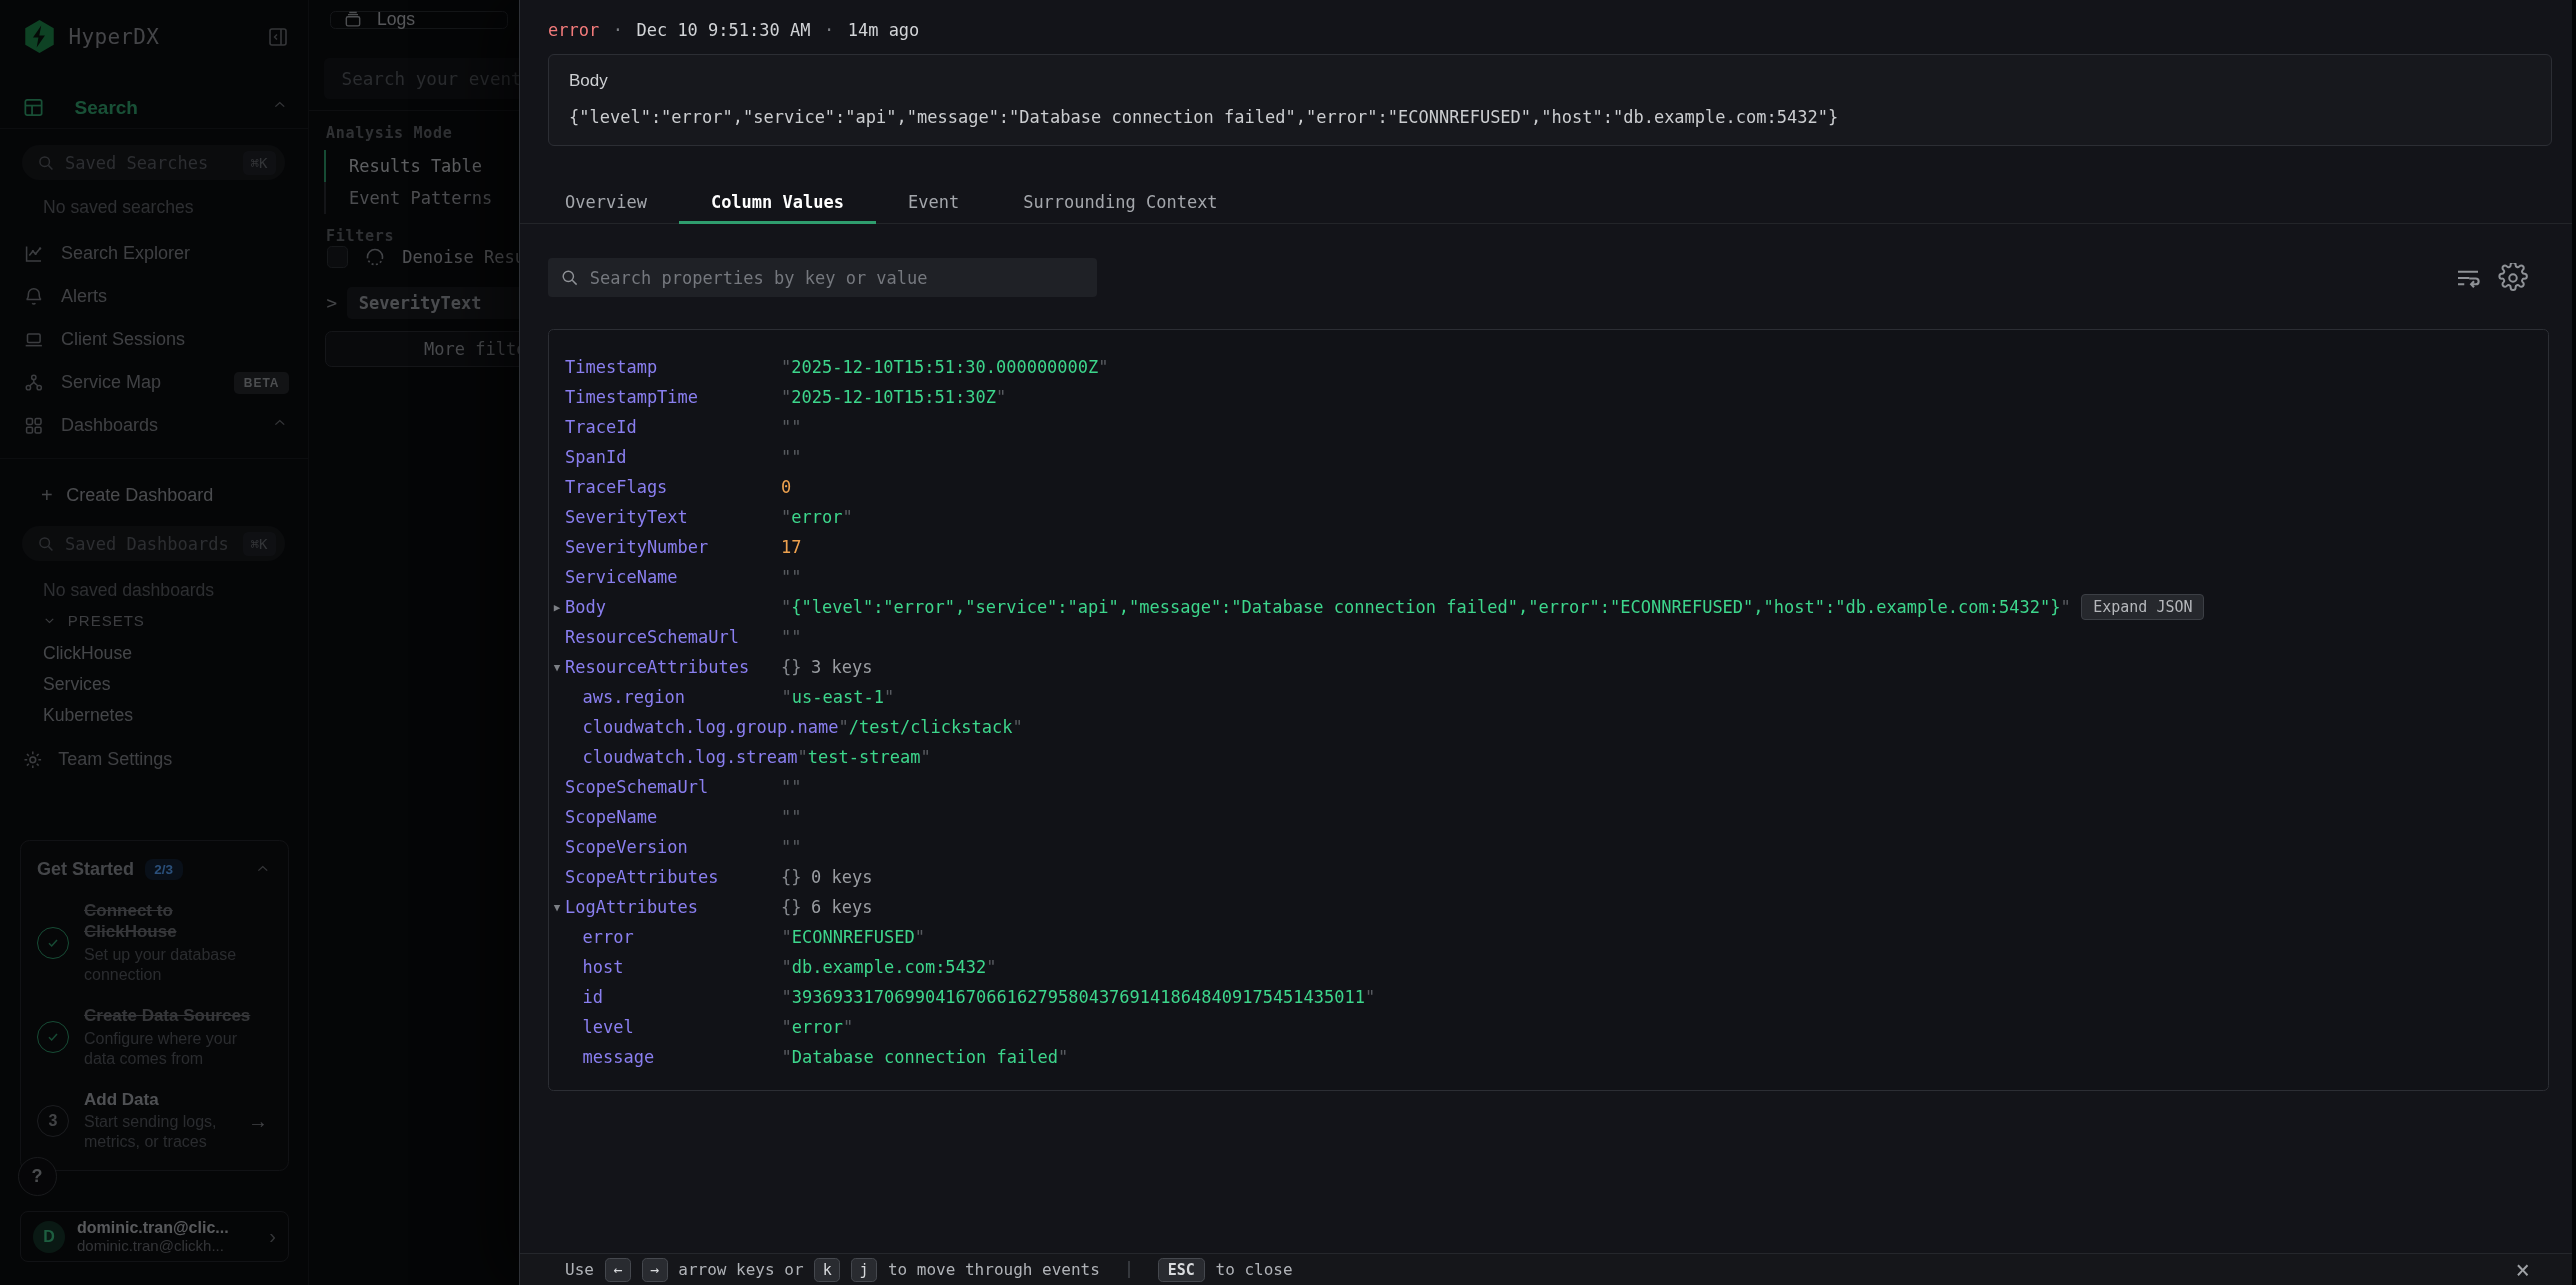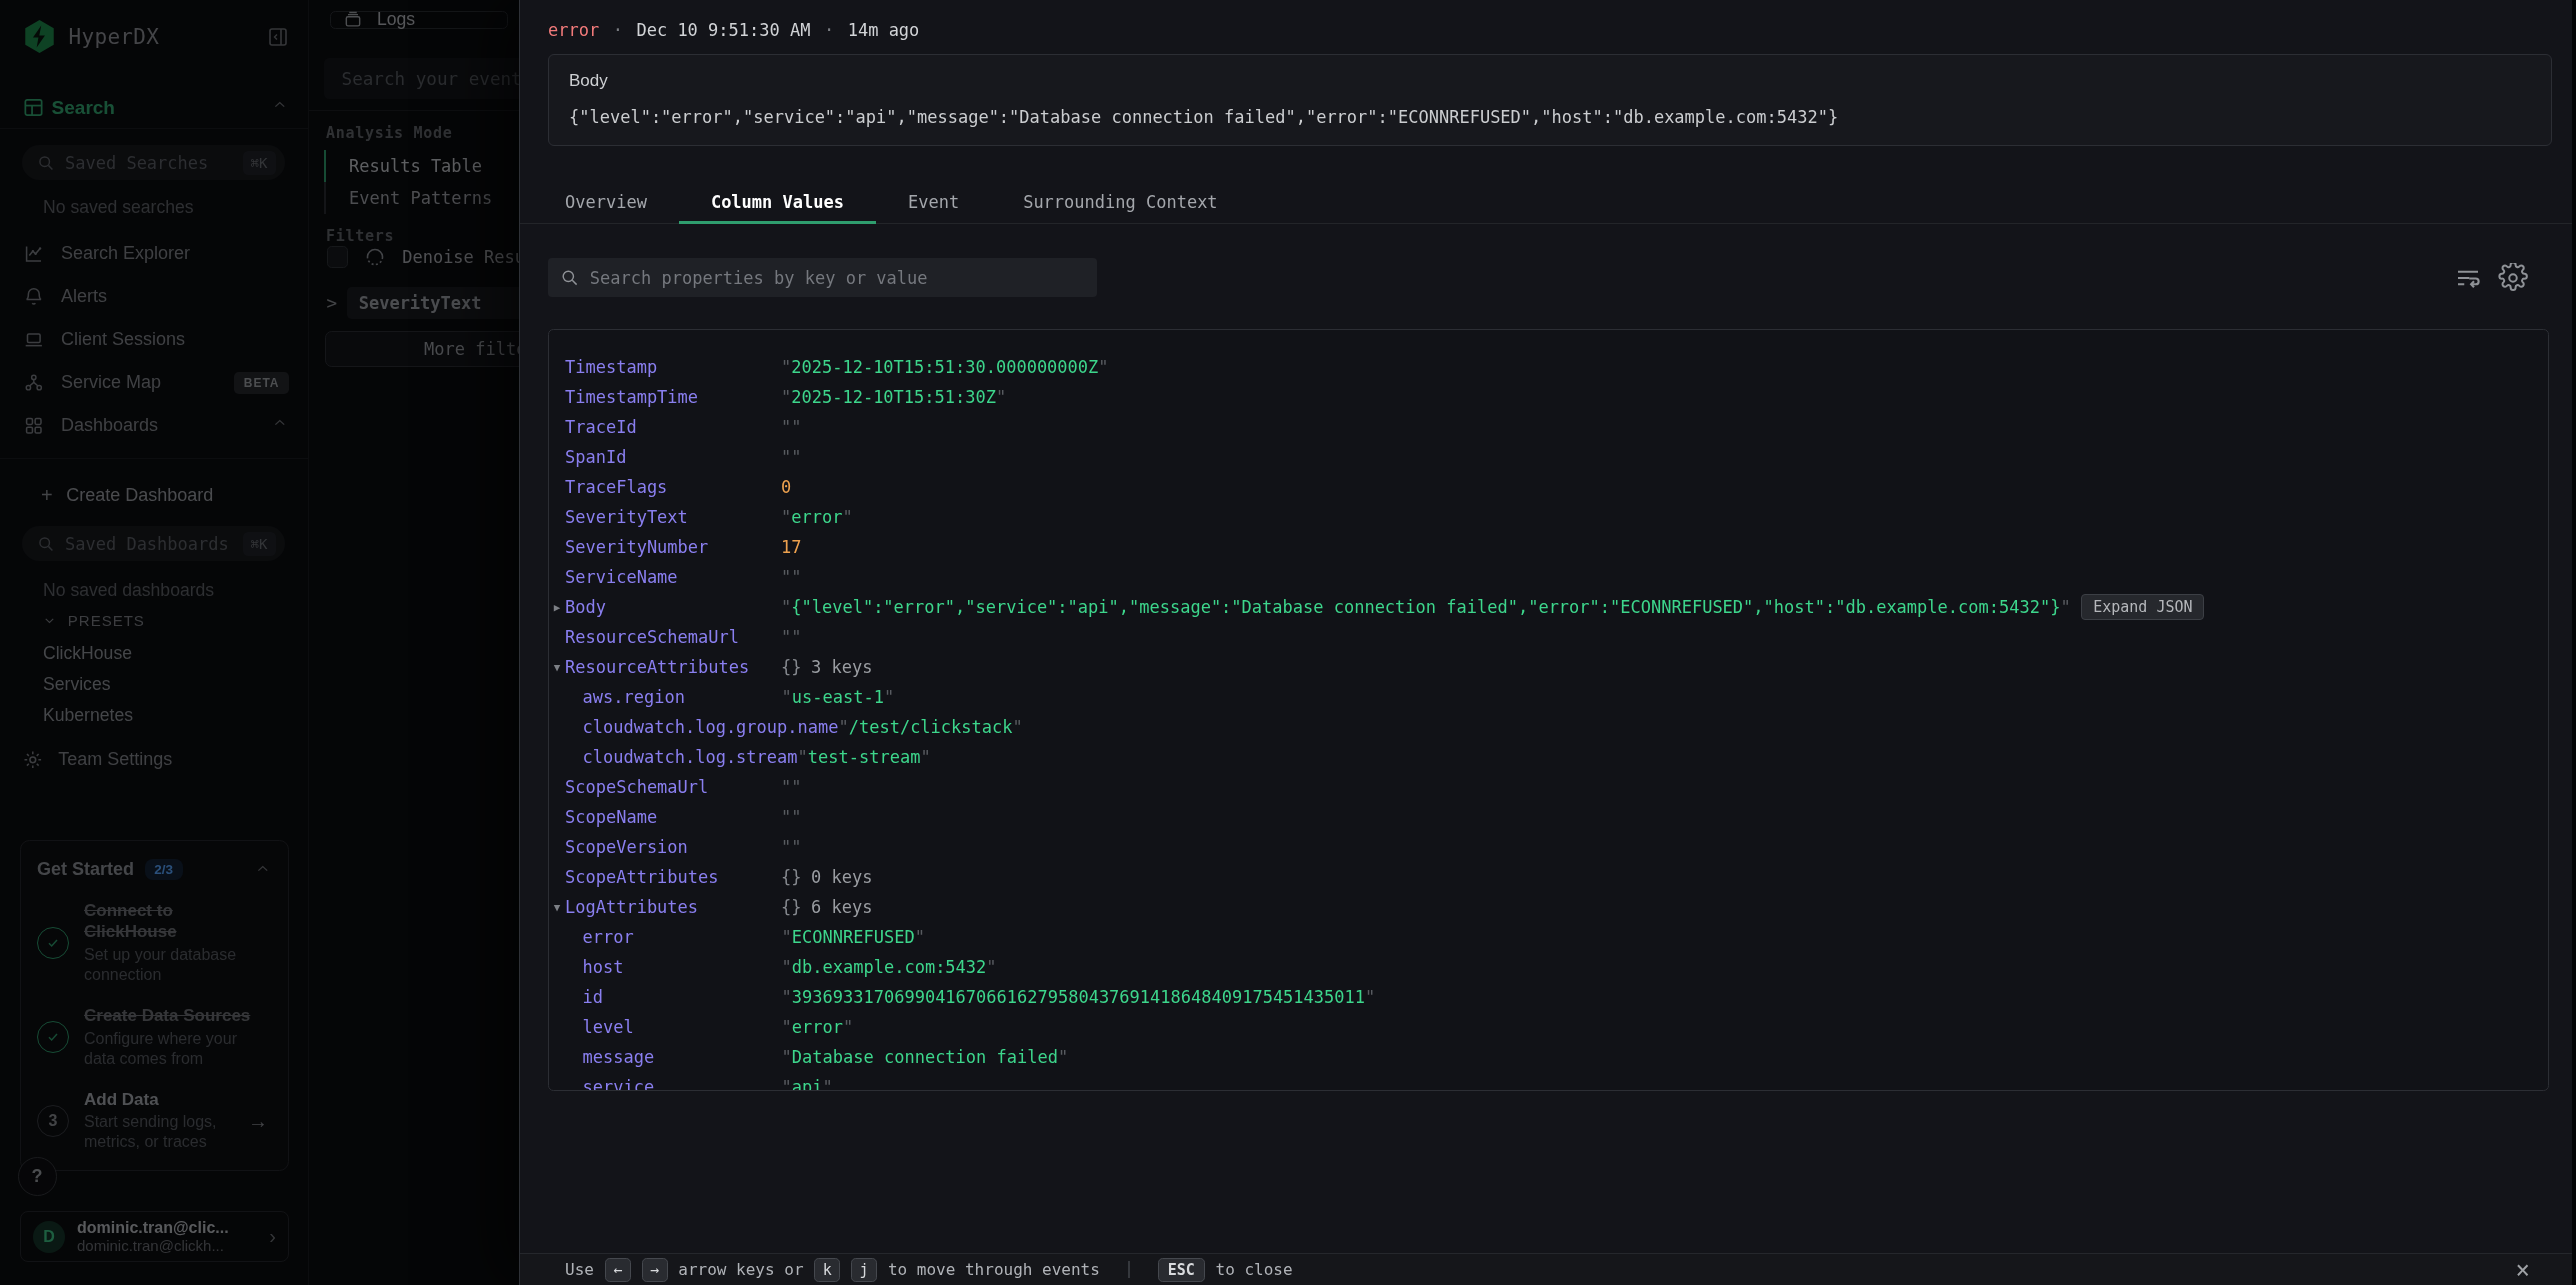--- a/index.html
+++ b/index.html
@@ -28,21 +28,21 @@
   .mono{font-family:"DejaVu Sans Mono",monospace;}
   .stage{position:absolute;inset:0;background:var(--page-bg);}
 
   
   .sidebar{position:absolute;left:0;top:0;width:309px;height:1285px;background:var(--side-bg);
            border-right:0.7px solid #1a1c20;z-index:1;}
   .logo-row{position:absolute;top:17.6px;left:21.6px;right:17.6px;height:38px;display:flex;align-items:center;gap:12px;}
   .logo-hex{width:35px;height:35px;flex:none;display:flex;align-items:center;justify-content:center;}
   .brand{font-size:21px;font-weight:normal;color:#8e9096;letter-spacing:0.3px;font-family:"DejaVu Sans Mono",monospace;}
   .collapse{margin-left:auto;color:#6f7277;display:flex;}
-  .nav-search{position:absolute;top:88px;left:21.6px;right:19px;height:39px;display:flex;align-items:center;gap:7px;
+  .nav-search{position:absolute;top:88px;left:21.6px;right:19px;height:39px;display:flex;align-items:center;gap:30px;
               color:#34a872;font-size:19px;font-weight:bold;}
   .nav-search .chev{margin-left:auto;color:#6f7277;}
   .sdiv{position:absolute;left:0;right:0;border-top:0.7px solid #1b1d21;}
   .d1{top:128px;} .d2{top:458px;}
   .pill{position:absolute;left:21.6px;right:23px;height:35px;background:#17191d;border-radius:17.6px;
         display:flex;align-items:center;gap:10.8px;padding:0 9.5px 0 15px;}
   .pill svg{flex:none;}
   .pill input{flex:1;min-width:0;background:transparent;border:none;outline:none;color:#b7bac0;
               font-family:"DejaVu Sans Mono",monospace;font-size:17px;}
   .pill input::placeholder{color:#5d6066;}
@@ -558,24 +558,20 @@
             <span class="pval"><span class="q">"</span><span class="vstr">39369331706990416706616279580437691418648409175451435011</span><span class="q">"</span></span>
           </div>
           <div class="prow ind">
             <span class="pkey">level</span>
             <span class="pval"><span class="q">"</span><span class="vstr">error</span><span class="q">"</span></span>
           </div>
           <div class="prow ind">
             <span class="pkey">message</span>
             <span class="pval"><span class="q">"</span><span class="vstr">Database connection failed</span><span class="q">"</span></span>
           </div>
-          <div class="prow ind">
-            <span class="pkey">service</span>
-            <span class="pval"><span class="q">"</span><span class="vstr">api</span><span class="q">"</span></span>
-          </div>
         </div>
     </div>
 
     <footer class="d-footer">
       <span>Use</span>
       <span class="kbd">←</span>
       <span class="kbd">→</span>
       <span>arrow keys or</span>
       <span class="kbd">k</span>
       <span class="kbd">j</span>

